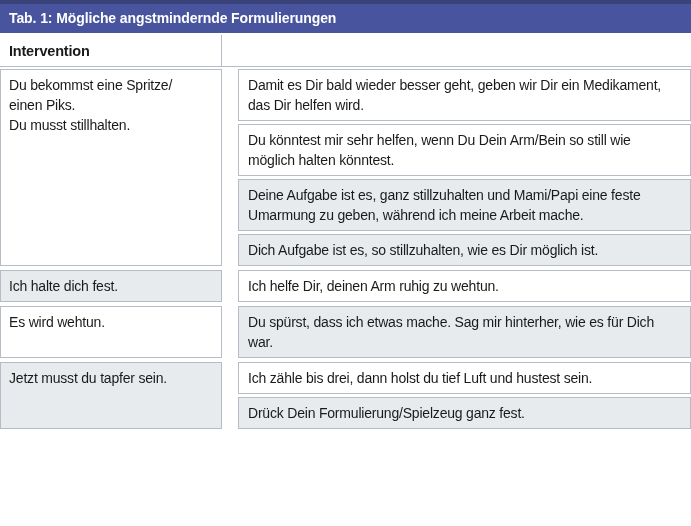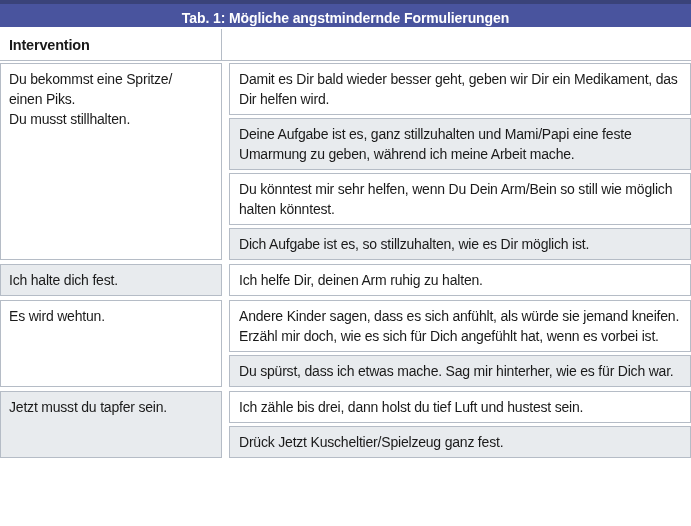--- a/index.html
+++ b/index.html
@@ -18,22 +18,21 @@
     width:691px;
   }
   .tablewrap{width:691px;padding-bottom:2px;}
   .titlebar{
     background:var(--header-bar);
     border-top:4px solid var(--header-bar-top);
     color:var(--title-text);
     font-weight:bold;
     font-size:14px;
     letter-spacing:-0.1px;
-    padding:6px 9px 1px 9px;
-    text-align:center;
+    padding:6px 9px 7px 9px;
   }
   .headrow{
     display:flex;
     margin-top:2px;
     border-bottom:1px solid var(--cell-border);
     justify-content:space-between;
   }
   .headcell{
     font-weight:bold;
     font-size:14.5px;
@@ -75,20 +74,21 @@
     gap:3px;
   }
   .formcell{
     border:1px solid var(--cell-border);
     background:#ffffff;
     font-size:14px;
     letter-spacing:-0.2px;
     line-height:20px;
     padding:5px 9px;
     flex:1 0 auto;
+    margin-left:9px;
   }
   .formcell.alt{background:var(--row-alt);}
 </style>
 </head>
 <body>
 
 <div class="tablewrap">
 
   <div class="titlebar">
     <span>Tab. 1: Mögliche angstmindernde Formulierungen</span>
@@ -99,43 +99,42 @@
   </div>
 
   <div class="body">
 
     <div class="section">
       <div class="ivcell">Du bekommst eine Spritze/
 einen Piks.
 Du musst stillhalten.</div>
       <div class="forms">
         <div class="formcell">Damit es Dir bald wieder besser geht, geben wir Dir ein Medikament, das Dir helfen wird.</div>
+        <div class="formcell">Du könntest mir sehr helfen, wenn Du Dein Arm/Bein so still wie möglich halten könntest.</div>
         <div class="formcell alt">Deine Aufgabe ist es, ganz stillzuhalten und Mami/Papi eine feste Umarmung zu geben, während ich meine Arbeit mache.</div>
-        <div class="formcell">Du könntest mir sehr helfen, wenn Du Dein Arm/Bein so still wie möglich halten könntest.</div>
         <div class="formcell alt">Dich Aufgabe ist es, so stillzuhalten, wie es Dir möglich ist.</div>
       </div>
     </div>
 
     <div class="section">
       <div class="ivcell alt">Ich halte dich fest.</div>
       <div class="forms">
-        <div class="formcell">Ich helfe Dir, deinen Arm ruhig zu halten.</div>
+        <div class="formcell">Ich helfe Dir, deinen Arm ruhig zu wehtun.</div>
       </div>
     </div>
 
     <div class="section">
       <div class="ivcell">Es wird wehtun.</div>
       <div class="forms">
-        <div class="formcell">Andere Kinder sagen, dass es sich anfühlt, als würde sie jemand kneifen. Erzähl mir doch, wie es sich für Dich angefühlt hat, wenn es vorbei ist.</div>
         <div class="formcell alt">Du spürst, dass ich etwas mache. Sag mir hinterher, wie es für Dich war.</div>
       </div>
     </div>
 
     <div class="section">
       <div class="ivcell alt">Jetzt musst du tapfer sein.</div>
       <div class="forms">
         <div class="formcell">Ich zähle bis drei, dann holst du tief Luft und hustest sein.</div>
-        <div class="formcell alt">Drück Jetzt Kuscheltier/Spielzeug ganz fest.</div>
+        <div class="formcell alt">Drück Dein Formulierung/Spielzeug ganz fest.</div>
       </div>
     </div>
 
   </div>
 </div>
 
 </body></html>

